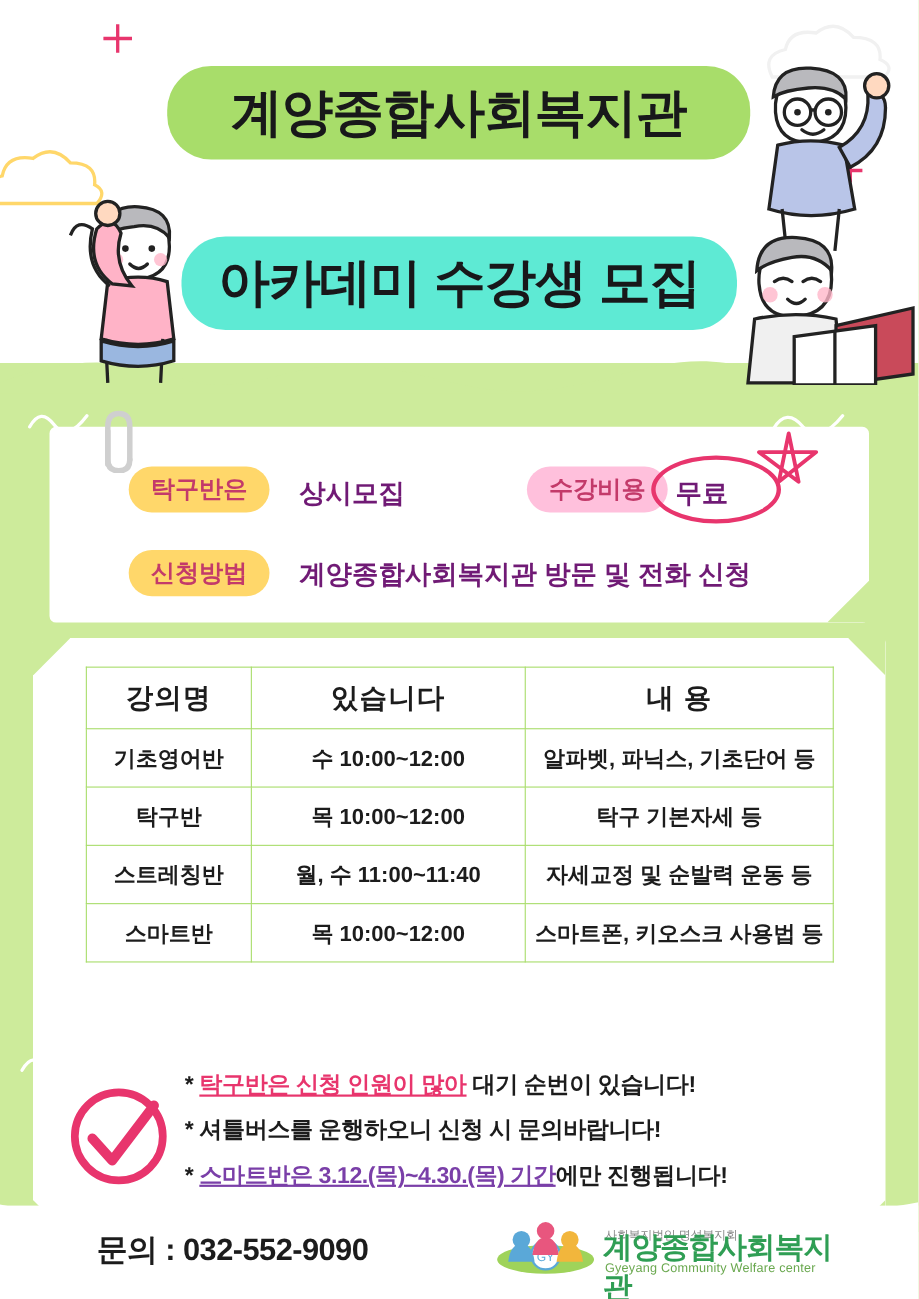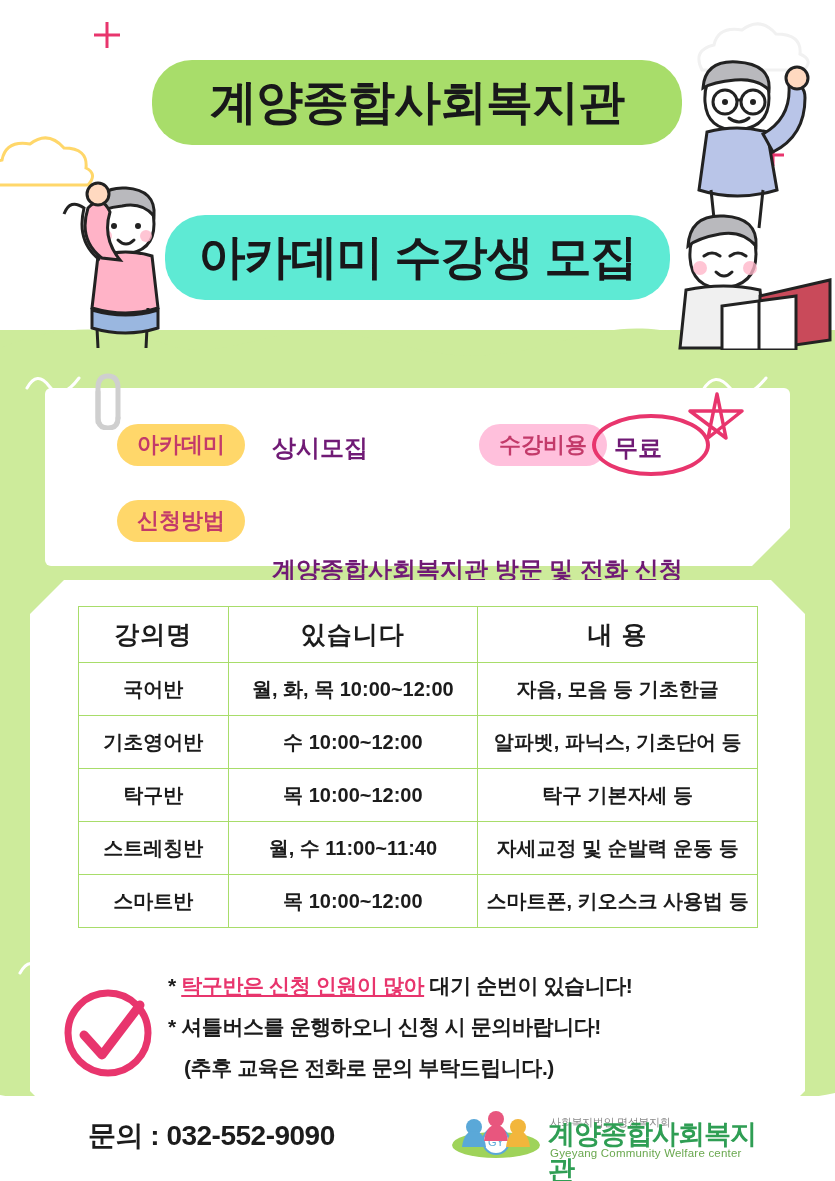--- a/index.html
+++ b/index.html
@@ -81,21 +81,21 @@
   .tag-pink { background: #ffc0dc; }
   #tag-period { top: 424px; left: 117px; width: 128px; height: 42px; }
   #tag-fee { top: 424px; left: 479px; width: 128px; height: 42px; }
   #tag-method { top: 500px; left: 117px; width: 128px; height: 42px; }
   .info-val {
     position: absolute; font-size: 24px; color: #701a75; font-weight: bold;
     white-space: nowrap;
   }
   #val-period { top: 432px; left: 272px; }
   #val-fee { top: 432px; left: 614px; }
-  #val-method { top: 506px; left: 272px; margin-top: 48px; }
+  #val-method { top: 506px; left: 272px; }
   .circle-mark {
     position: absolute; top: 414px; left: 592px; width: 118px; height: 62px;
     border: 4px solid #e8356d; border-radius: 50%;
   }
   .star-mark { position: absolute; top: 388px; left: 682px; width: 70px; height: 70px; }
 
   
   .table-card {
     position: absolute; top: 580px; left: 30px; width: 775px; height: 545px;
     background: #ffffff; border-radius: 4px;
@@ -264,21 +264,21 @@
   <div class="title-pill" id="title2">아카데미 수강생 모집</div>
 
   <div class="info-card">
     <div class="corner"></div>
   </div>
   <svg class="paperclip" viewBox="0 0 34 58">
     <path d="M10,50 L10,16 Q10,4 20,4 Q30,4 30,16 L30,46" fill="none" stroke="#cfcfcf" stroke-width="5" stroke-linecap="round"></path>
     <path d="M30,46 Q30,56 20,56 Q10,56 10,46 L10,20" fill="none" stroke="#cfcfcf" stroke-width="5" stroke-linecap="round"></path>
   </svg>
 
-  <div class="tag tag-yellow" id="tag-period">아카데미</div>
+  <div class="tag tag-yellow" id="tag-period">탁구반은</div>
   <div class="info-val" id="val-period">상시모집</div>
 
   <div class="tag tag-pink" id="tag-fee">수강비용</div>
   <div class="circle-mark"></div>
   <svg class="star-mark" viewBox="0 0 70 70">
     <path d="M35,6 L44,50 L8,23 L60,23 L26,50 Z" fill="none" stroke="#e8356d" stroke-width="3.5" stroke-linejoin="round"></path>
   </svg>
   <div class="info-val" id="val-fee">무료</div>
 
   <div class="tag tag-yellow" id="tag-method">신청방법</div>
@@ -299,25 +299,20 @@
       </colgroup>
     <thead>
       <tr>
         <th>강의명</th>
         <th>있습니다</th>
         <th>내 용</th>
       </tr>
     </thead>
     <tbody>
       <tr>
-        <td>국어반</td>
-        <td>월, 화, 목 10:00~12:00</td>
-        <td>자음, 모음 등 기초한글</td>
-      </tr>
-      <tr>
         <td>기초영어반</td>
         <td>수 10:00~12:00</td>
         <td>알파벳, 파닉스, 기초단어 등</td>
       </tr>
       <tr>
         <td>탁구반</td>
         <td>목 10:00~12:00</td>
         <td>탁구 기본자세 등</td>
       </tr>
       <tr>
@@ -336,20 +331,23 @@
   <svg class="check-mark" viewBox="0 0 96 96">
     <circle cx="48" cy="48" r="40" fill="none" stroke="#e8356d" stroke-width="7"></circle>
     <path d="M24,50 L42,70 L80,20" fill="none" stroke="#e8356d" stroke-width="9" stroke-linecap="round" stroke-linejoin="round"></path>
   </svg>
 
   <div class="notes">
     <div class="note">
       <span>* </span><span class="u pink">탁구반은 신청 인원이 많아</span><span> 대기 순번이 있습니다!</span>
     </div>
     <div class="note">* 셔틀버스를 운행하오니 신청 시 문의바랍니다!</div>
+    <div class="note">
+      <span>* </span><span class="u purple">스마트반은 3.12.(목)~4.30.(목) 기간</span><span>에만 진행됩니다!</span>
+    </div>
     <div class="note indent">(추후 교육은 전화로 문의 부탁드립니다.)</div>
   </div>
 
   <div class="bottom-white"></div>
   <svg class="bottom-curve" viewBox="0 0 835 34" preserveAspectRatio="none">
     <path d="M0,18 C70,34 130,2 200,12 C270,22 320,34 400,24 C470,16 520,0 600,10 C670,19 760,32 835,16 L835,34 L0,34 Z" fill="#ffffff"></path>
   </svg>
 
   <div class="footer-contact">문의 : 032-552-9090</div>
 

